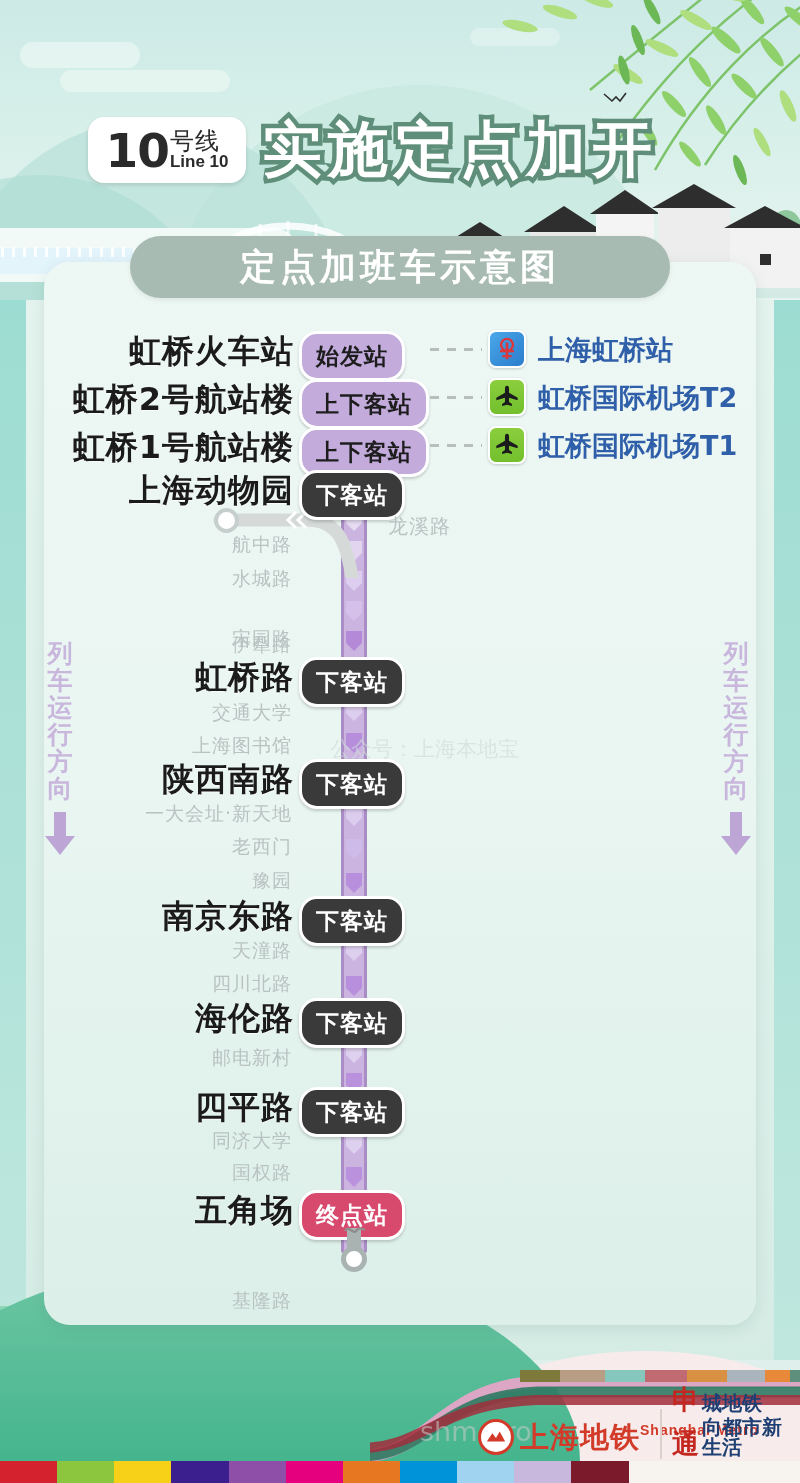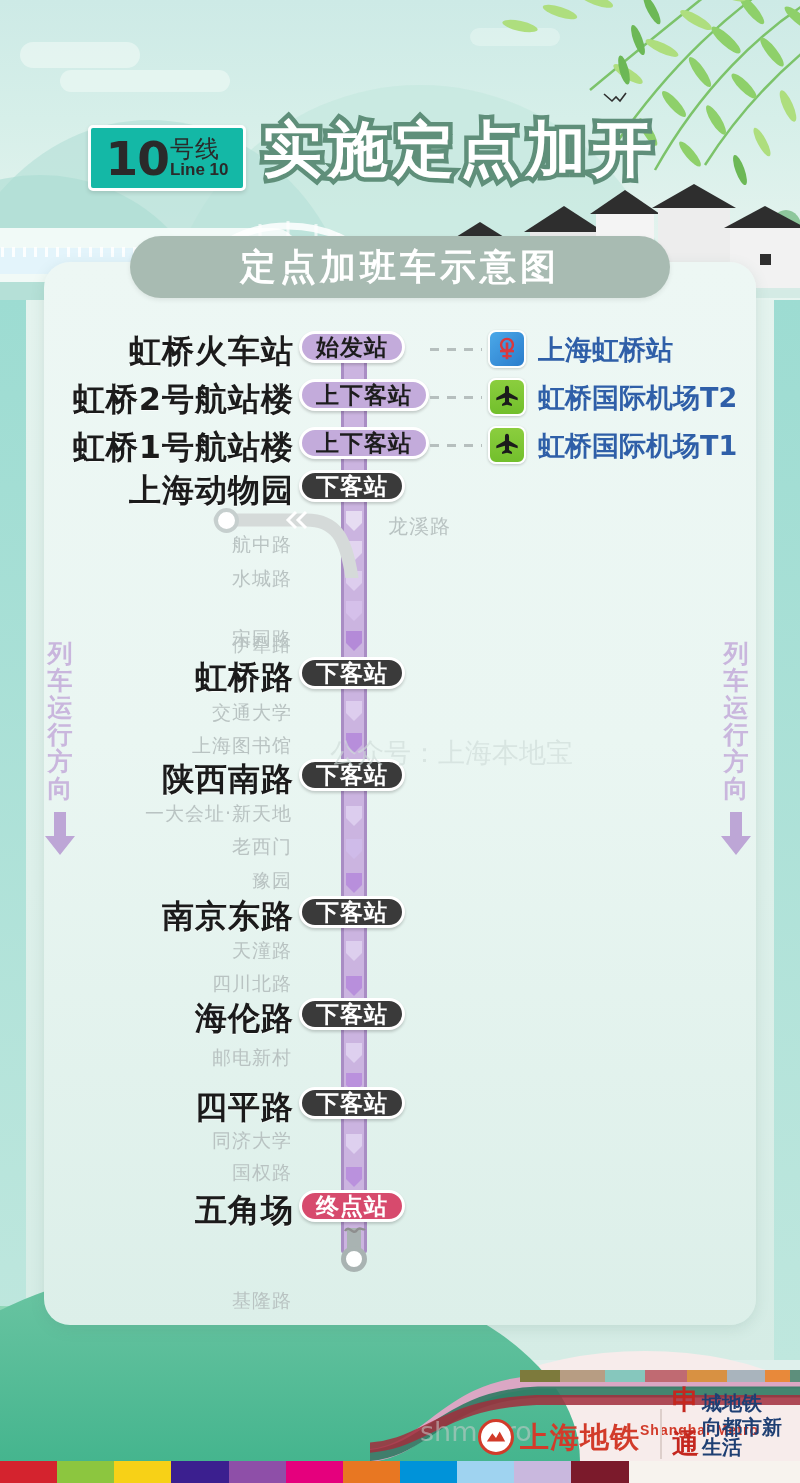--- a/index.html
+++ b/index.html
@@ -107,22 +107,22 @@
   .hdr-sub{
     position:absolute;left:0;top:110px;width:800px;text-align:center;
     padding-left:120px;
     font-family:"DejaVu Sans","Liberation Sans",sans-serif;
     font-size:60px;font-weight:bold;letter-spacing:6px;
     color:#ffffff;
     -webkit-text-stroke:9px #5f8f7a;
     paint-order:stroke fill;
   }
   .line-badge{
-    position:absolute;left:88px;top:125px;width:158px;height:66px;
-    background:#14b8a6;border:3px solid #fff;border-radius:5px;
+    position:absolute;left:88px;top:117px;width:158px;height:66px;
+    background:#ffffff;border:3px solid #fff;border-radius:16px;
     box-shadow:0 2px 4px rgba(0,0,0,.13);
     display:flex;align-items:center;justify-content:center;
   }
   .lb-num{
     font-family:"DejaVu Sans","Liberation Sans",sans-serif;
     font-size:47px;font-weight:bold;color:#2a2a2a;line-height:1;
     letter-spacing:-1px;
   }
   .lb-right{display:flex;flex-direction:column;align-items:flex-start;margin-left:1px;}
   .lb-cn{font-size:24px;font-weight:normal;color:#2a2a2a;line-height:.92;letter-spacing:1px;}
@@ -181,21 +181,21 @@
     position:absolute;right:508px;white-space:nowrap;
     font-family:"DejaVu Sans","Liberation Sans",sans-serif;
     color:#b9c3c2;font-size:19px;letter-spacing:1px;
   }
   .pass-right{
     position:absolute;left:388px;white-space:nowrap;
     font-family:Liberation Serif, serif;
     color:#b9c3c2;font-size:20px;letter-spacing:1px;
   }
   .tag{
-    position:absolute;left:299px;height:32px;padding:0 14px;
+    position:absolute;left:299px;height:50px;padding:0 14px;
     display:flex;align-items:center;justify-content:center;
     border-radius:18px;border:3px solid #ffffff;
     font-family:"DejaVu Sans","Liberation Sans",sans-serif;
     font-size:23px;font-weight:bold;letter-spacing:1px;
     box-shadow:0 2px 3px rgba(0,0,0,.18);
   }
   .tag.purple{background:#c3abdb;color:#1d1d1d;}
   .tag.dark{background:#3a3a3a;color:#ffffff;}
   .tag.red{background:#d74a6d;color:#ffffff;}
 
@@ -229,21 +229,21 @@
   }
   .end-stub{
     position:absolute;left:347px;top:1228px;width:14px;height:26px;background:#a9b3b2;
   }
   .squig{position:absolute;left:343px;top:1222px;width:24px;height:16px;}
 
   
   .wm{
     position:absolute;left:330px;top:735px;
     font-family:Liberation Sans, sans-serif;
-    font-size:27px;color:#cfdcd9;opacity:.65;white-space:nowrap;z-index:7;
+    font-size:21px;color:#cfdcd9;opacity:.65;white-space:nowrap;z-index:7;
   }
 
   
   #footer{position:absolute;left:0;bottom:0;width:800px;height:110px;z-index:8;}
   .sh-logo{position:absolute;left:478px;bottom:28px;display:flex;align-items:center;gap:6px;}
   .sh-mark{width:36px;height:36px;border-radius:50%;border:3px solid #d23b2a;display:flex;align-items:center;justify-content:center;background:#fff;}
   .sh-txt-cn{font-family:"DejaVu Sans","Liberation Sans",sans-serif;font-size:29px;font-weight:bold;color:#d23b2a;line-height:1;letter-spacing:1px;}
   .sh-txt-en{font-family:"Liberation Sans",sans-serif;font-size:14px;font-weight:bold;color:#d23b2a;line-height:1;letter-spacing:1px;}
   .vdiv{position:absolute;left:660px;bottom:24px;width:2px;height:50px;background:#ddcfcb;}
   .slogan{position:absolute;left:672px;bottom:26px;}

